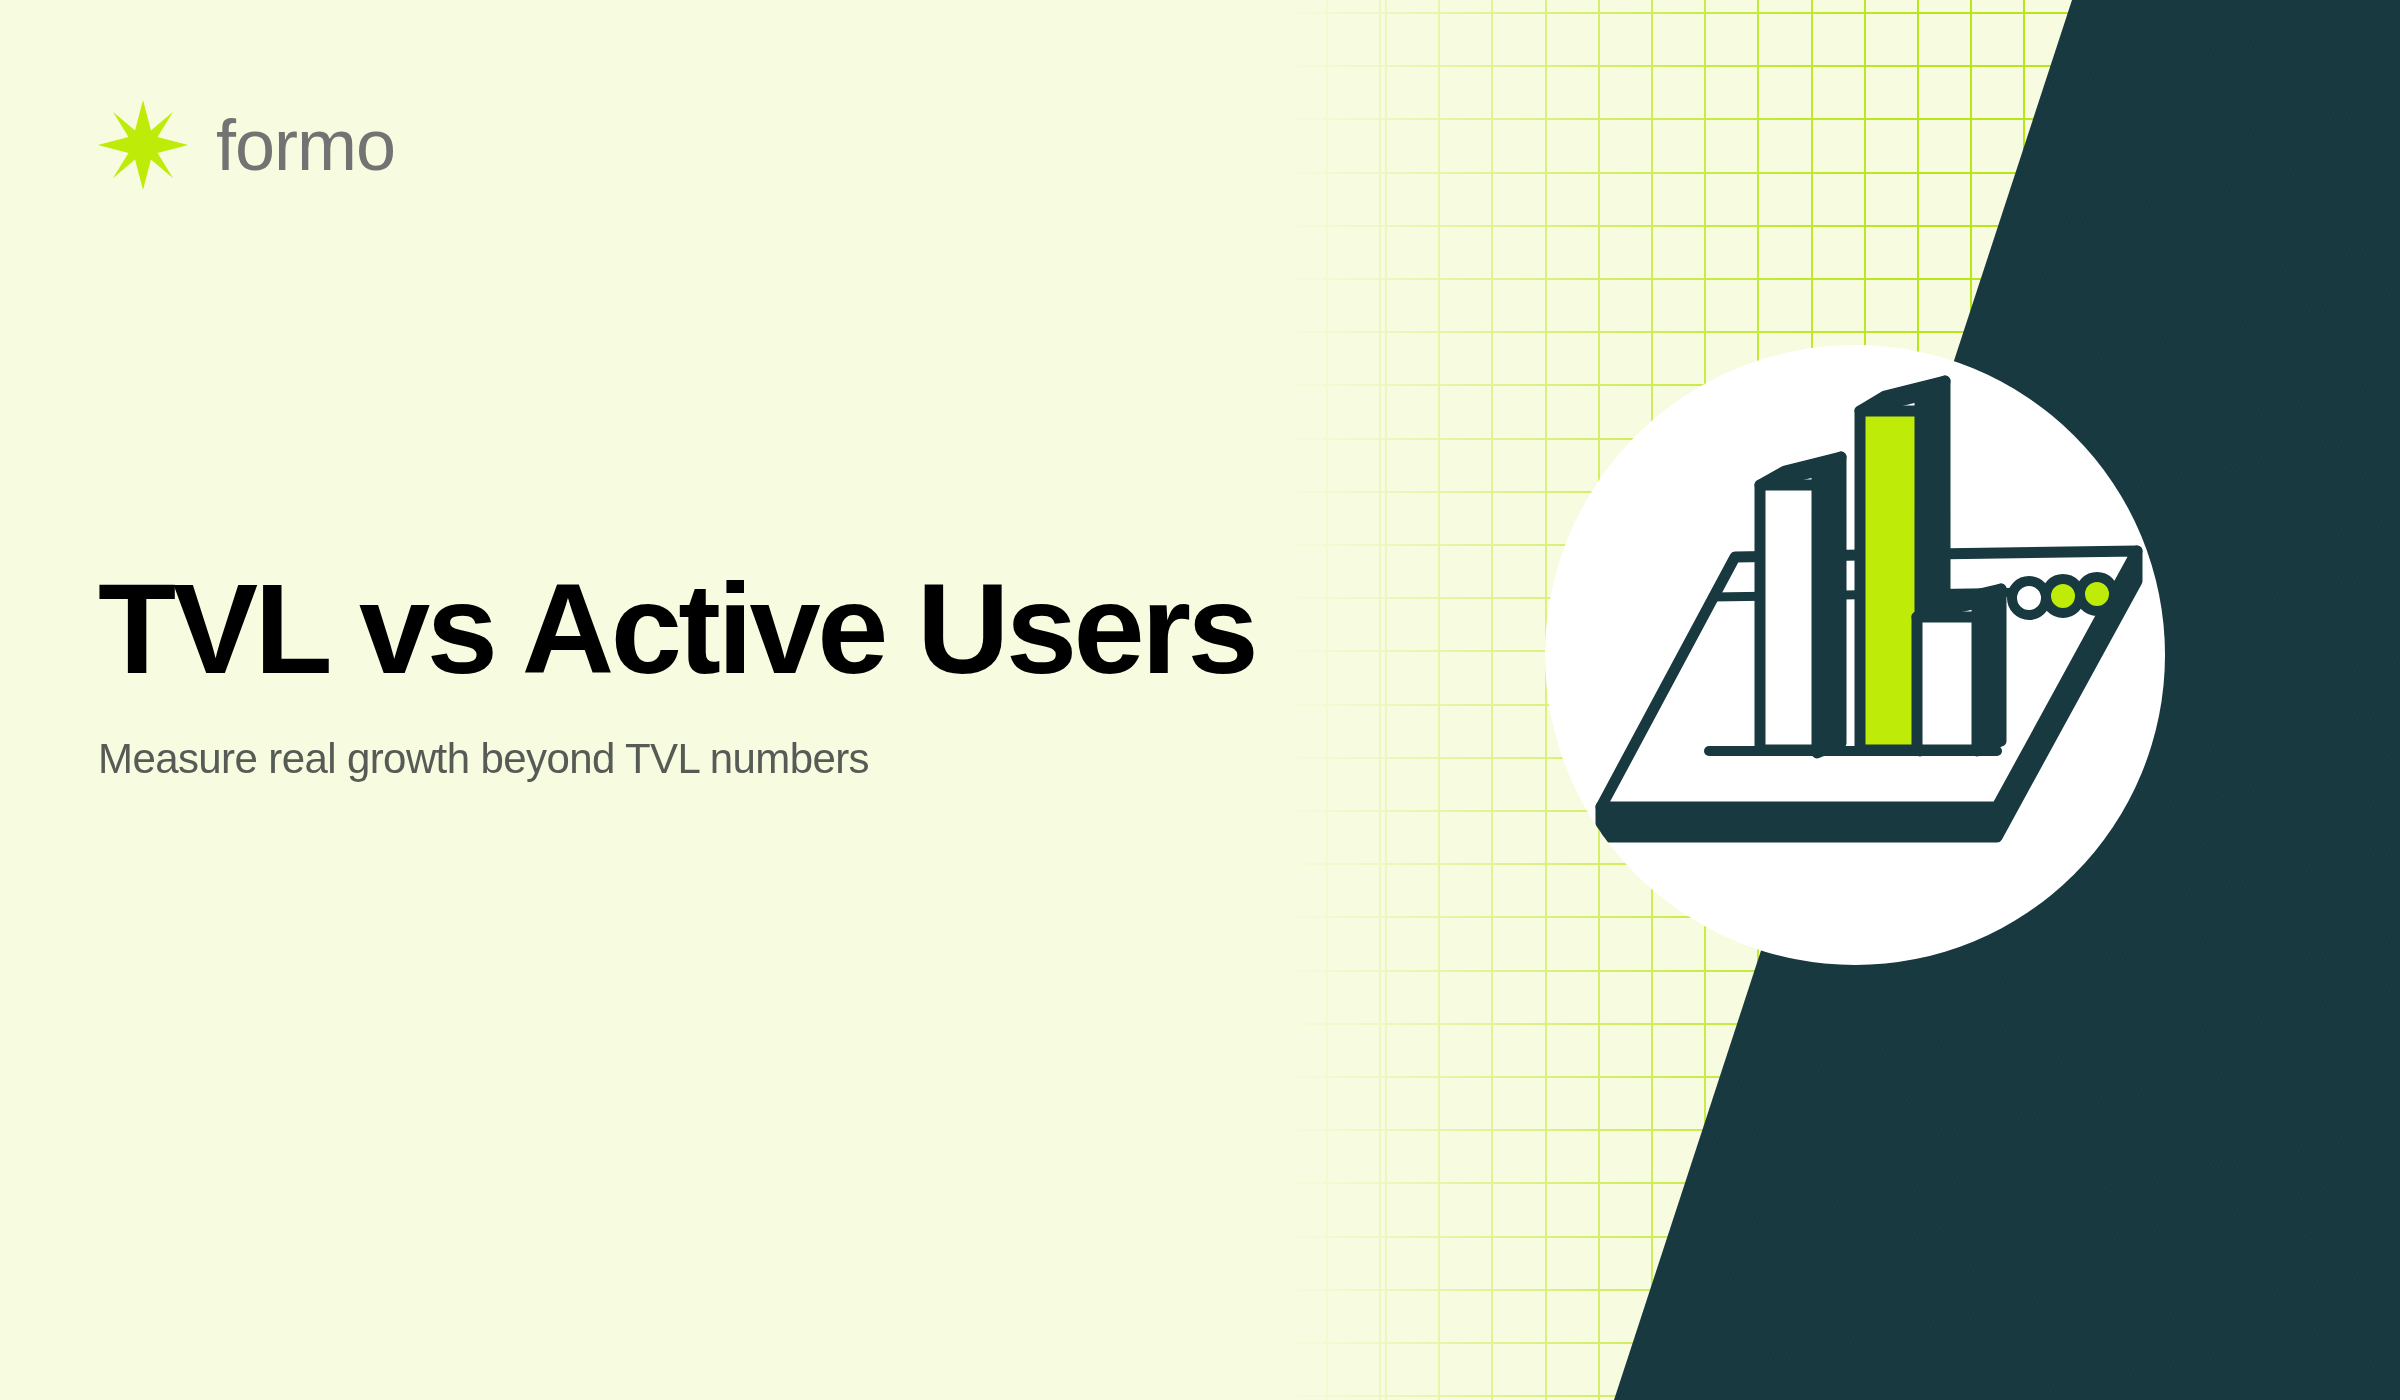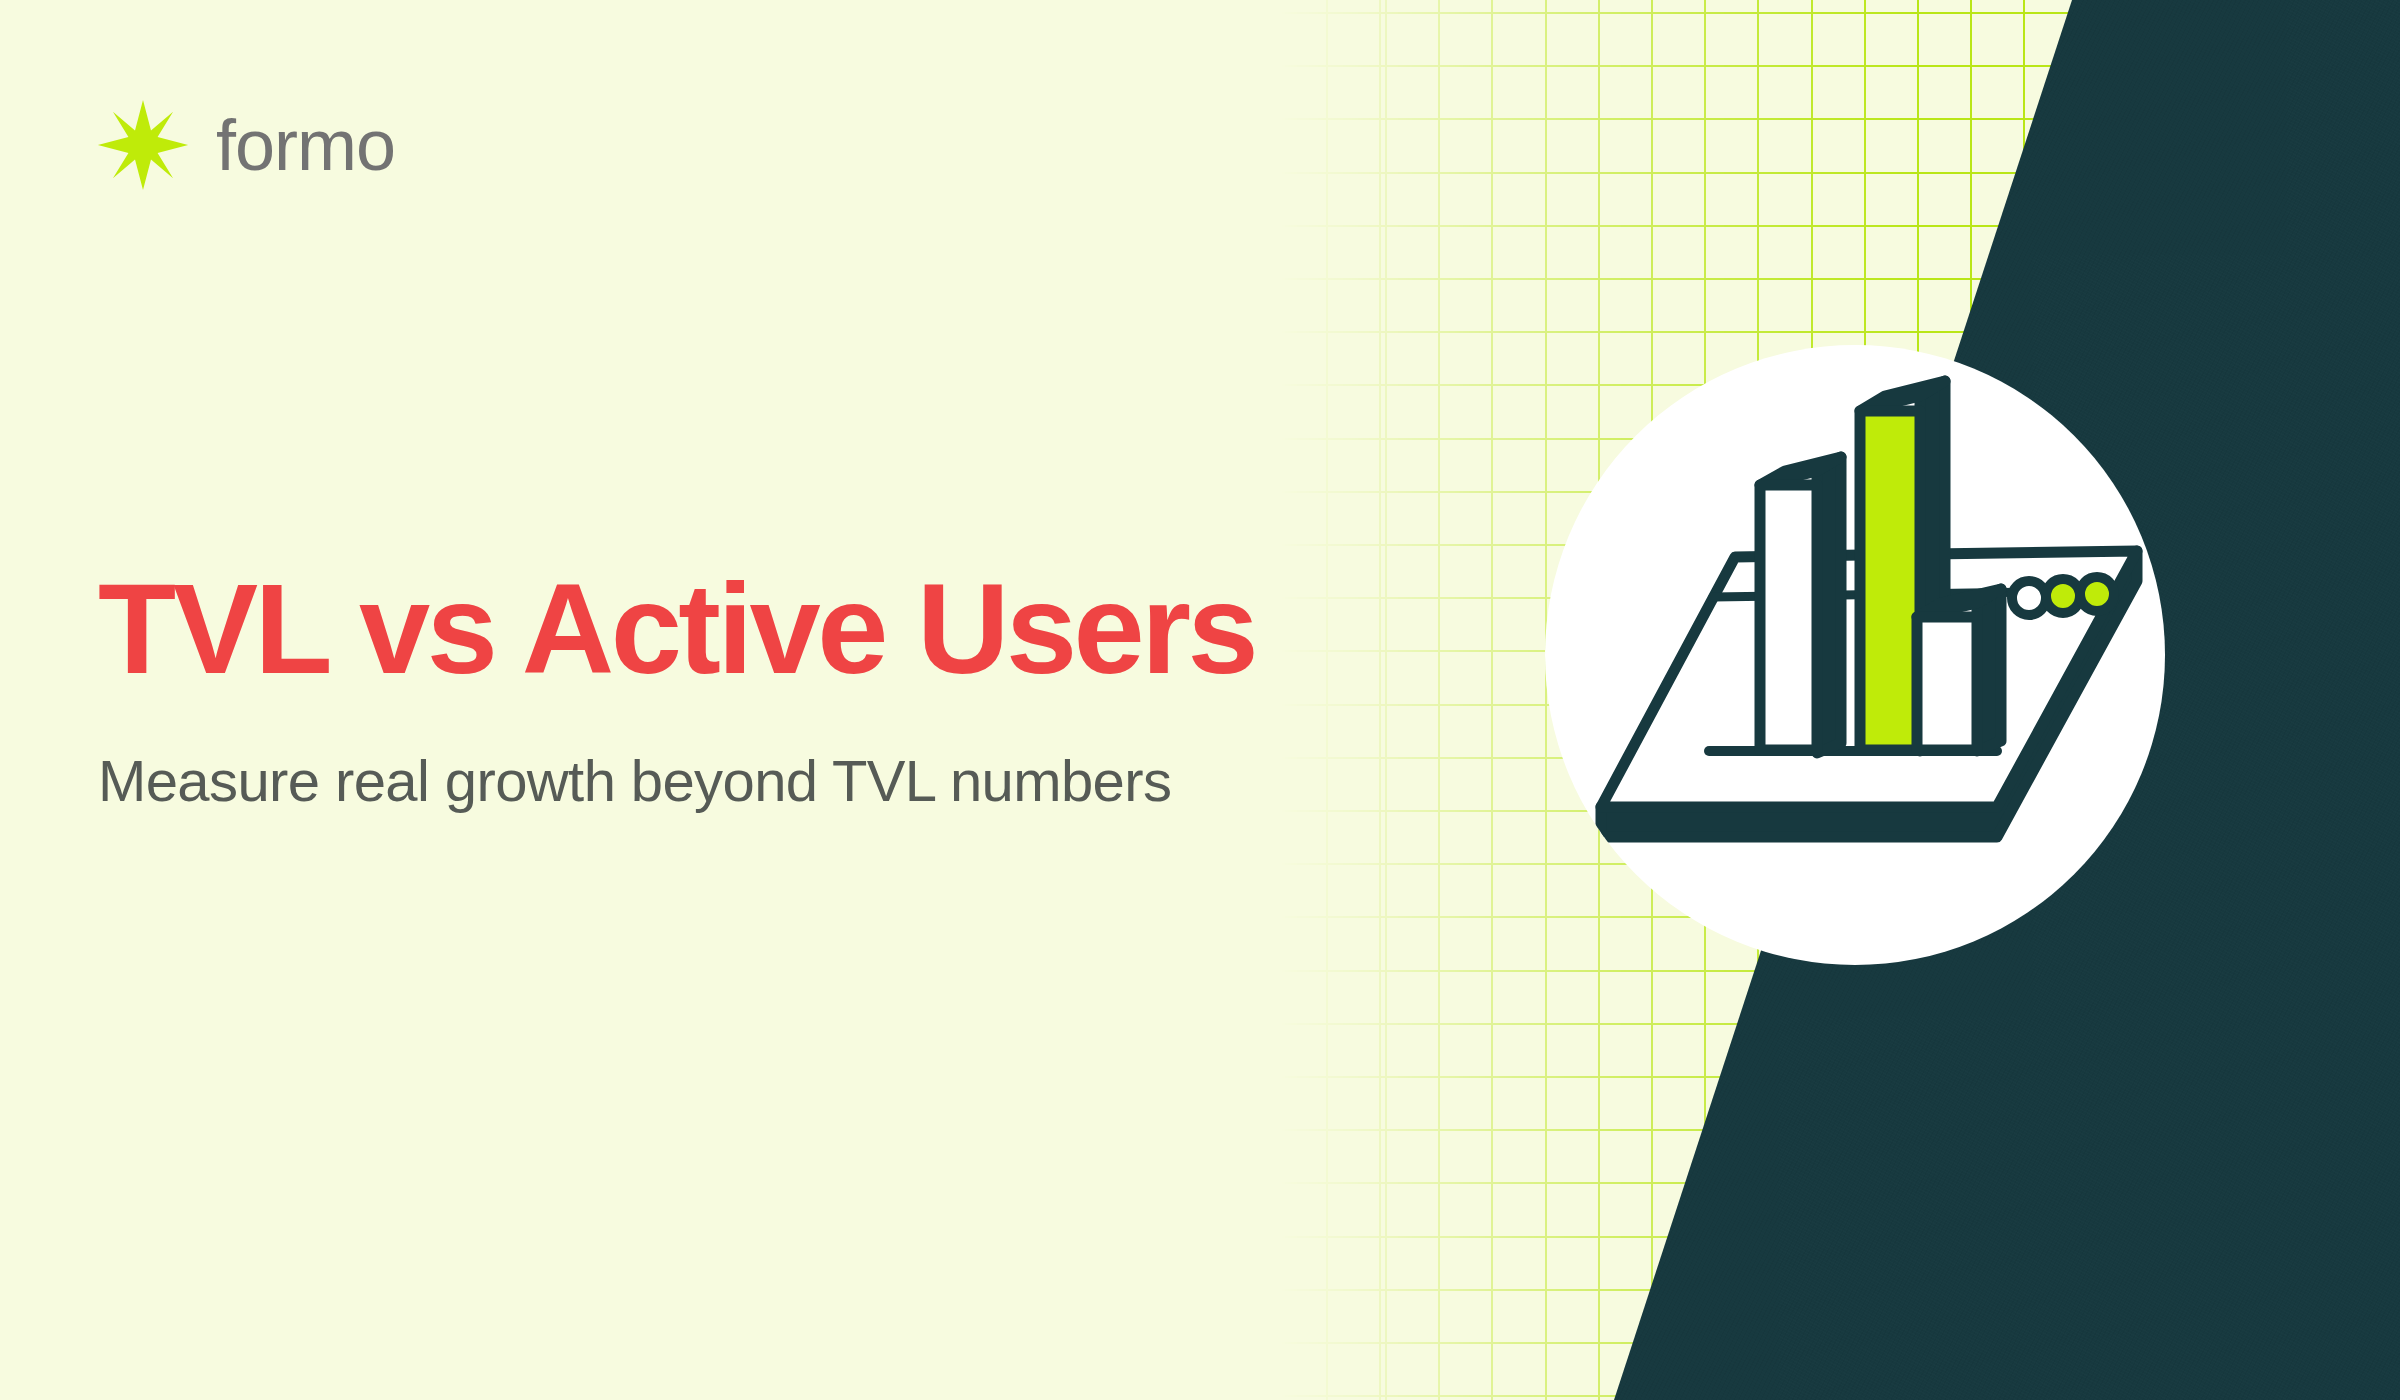--- a/index.html
+++ b/index.html
@@ -79,27 +79,27 @@
   
   .copy {
     position:absolute;
     left:98px; top:562px;
     width:1320px;
   }
   .headline {
     font-size:128px;
     font-weight:700;
     letter-spacing:-3.5px;
-    color:#ef4444;
+    color:#000000;
     line-height:1.05;
     white-space:nowrap;
   }
   .subheadline {
-    margin-top:50px;
-    font-size:58px;
+    margin-top:38px;
+    font-size:42px;
     font-weight:400;
     letter-spacing:-0.6px;
     color:#565b56;
     line-height:1.2;
     white-space:nowrap;
   }
 
   
   .illo-circle {
     position:absolute;

